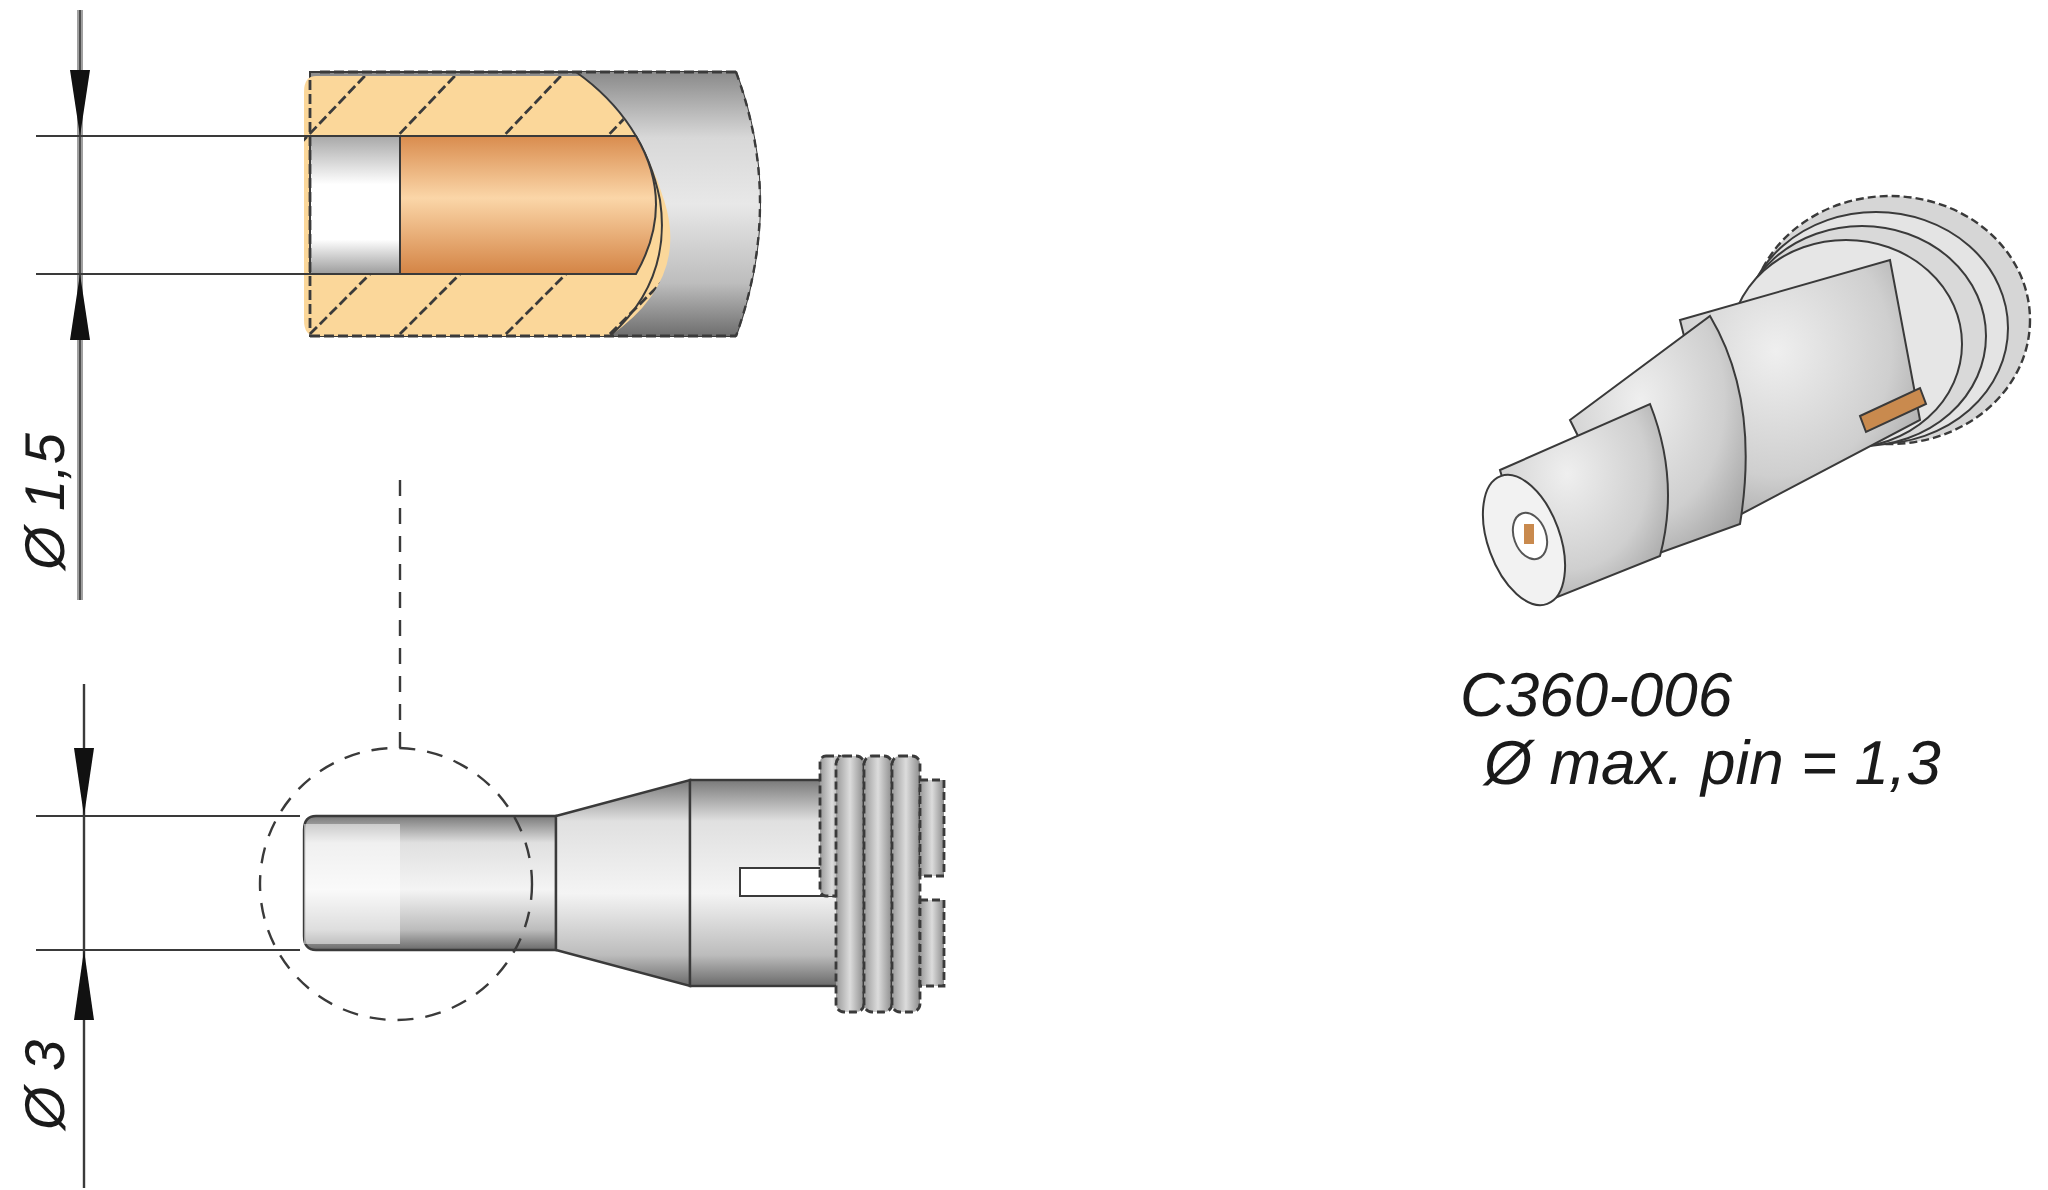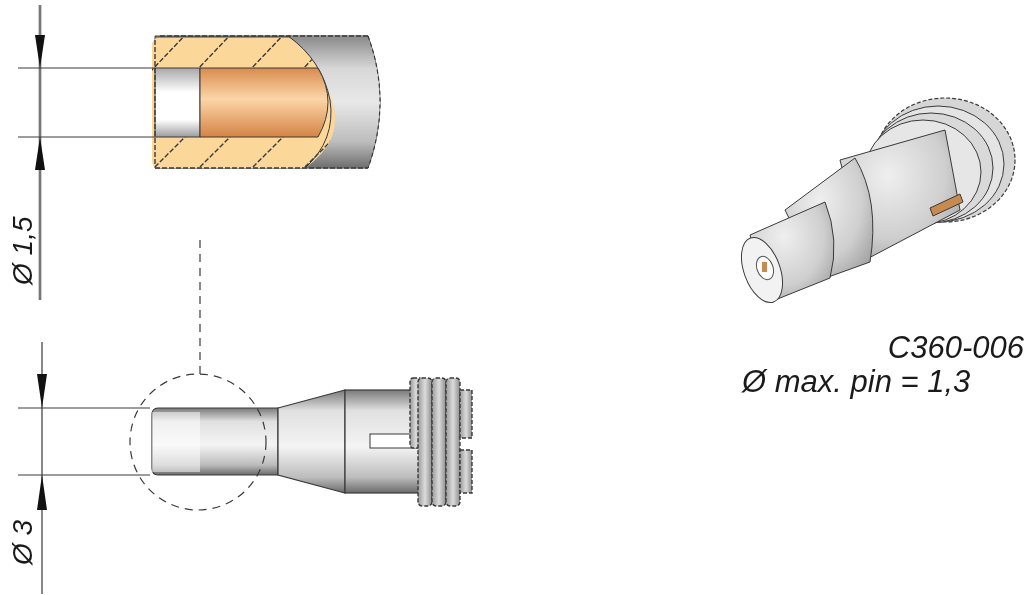--- a/index.html
+++ b/index.html
@@ -1,19 +1,19 @@
 <!DOCTYPE html>
 <html><head>
   <meta charset="utf-8">
   <style>
     html, body { margin: 0; padding: 0; background: #ffffff; }
     body { width: 1024px; height: 595px; position: relative; overflow: hidden; font-family: "Liberation Sans", sans-serif; }
     svg { position: absolute; left: 0; top: 0; }
     .dimtext { font-family: "Liberation Sans", sans-serif; font-style: italic; fill: #1a1a1a; }
-    .caption { position: absolute; left: 730px; width: 294px; text-align: right; font-style: italic; color: #1a1a1a; font-family: "Liberation Sans", sans-serif; }
+    .caption { position: absolute; left: 730px; width: 294px; text-align: left; font-style: italic; color: #1a1a1a; font-family: "Liberation Sans", sans-serif; }
     .cap1 { top: 330px; font-size: 31px; }
     .cap2 { top: 364px; font-size: 31px; white-space: nowrap; text-align: left; left: 742px; }
   </style>
 </head>
 <body>
 
 <svg width="1024" height="595" viewBox="0 0 1024 595">
   <defs>
     <linearGradient id="greyV" x1="0" y1="0" x2="0" y2="1">
       <stop offset="0" stop-color="#8a8a8a"></stop>

